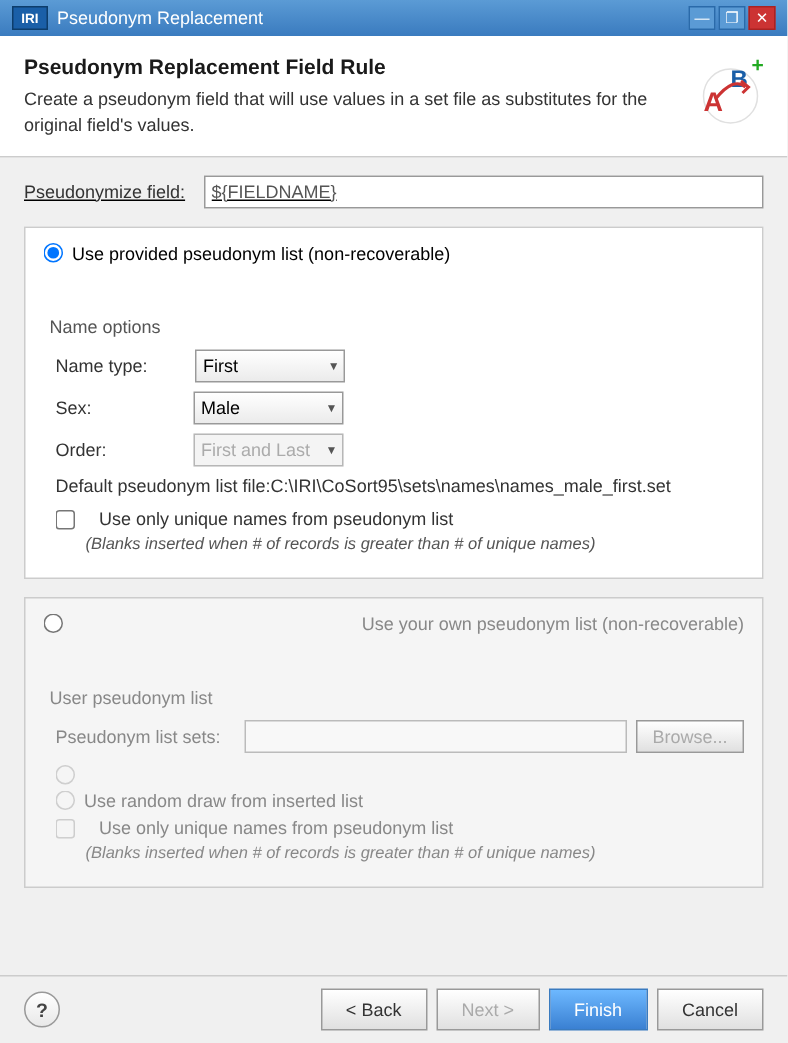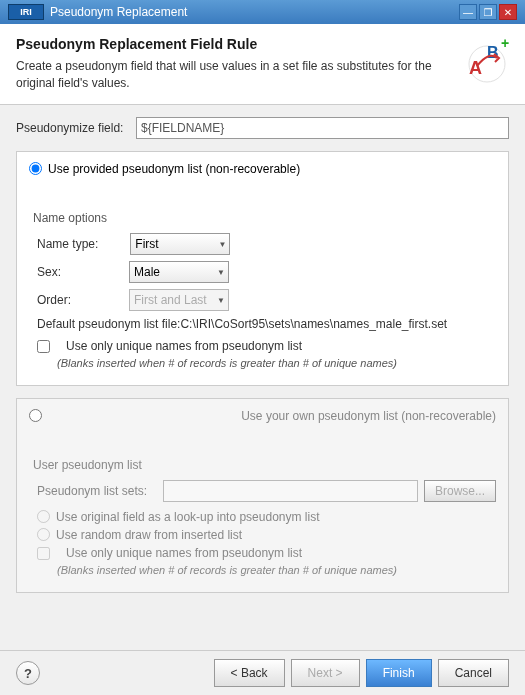--- a/index.html
+++ b/index.html
@@ -19,21 +19,21 @@
       align-items: center;
       justify-content: space-between;
       height: 24px;
     }
     .title-bar-left {
       display: flex;
       align-items: center;
       gap: 6px;
     }
     .title-bar-icon {
-      width: 36px;
+      width: 24px;
       height: 16px;
       background: #1a5fa8;
       border: 1px solid #0d3d6b;
       display: flex;
       align-items: center;
       justify-content: center;
       font-size: 9px;
       color: white;
       font-weight: bold;
     }
@@ -96,20 +96,21 @@
     .dialog-content {
       flex: 1;
       overflow-y: auto;
       padding: 12px 16px;
     }
 
     .field-row {
       display: flex;
       align-items: center;
       margin-bottom: 12px;
+      text-decoration: underline;
     }
     .field-label {
       font-size: 12px;
       color: #333;
       min-width: 120px;
     }
     .field-input {
       flex: 1;
       height: 22px;
       border: 1px solid #999;
@@ -438,21 +439,20 @@
       <div class="subsection-title">User pseudonym list</div>
 
       <div class="file-input-row">
         <span style="min-width:120px; font-size:12px; color:#888;">Pseudonym list sets:</span>
         <input type="text" class="file-text-input" disabled="" style="">
         <button class="browse-btn" disabled="">Browse...</button>
       </div>
 
       <div class="radio-option-row">
         <input type="radio" name="draw_type" id="original_field" disabled="" style="">
-        <label for="original_field">Use original field as a look-up into pseudonym list</label>
       </div>
 
       <div class="radio-option-row">
         <input type="radio" name="draw_type" id="random_draw" disabled="" style="">
         <label for="random_draw">Use random draw from inserted list</label>
       </div>
 
       <div class="checkbox-row" style="margin-top:4px;">
         <input type="checkbox" id="unique_own" disabled="" style="">
         <label for="unique_own" class="checkbox-label" style="color:#888;">Use only unique names from pseudonym list</label>

